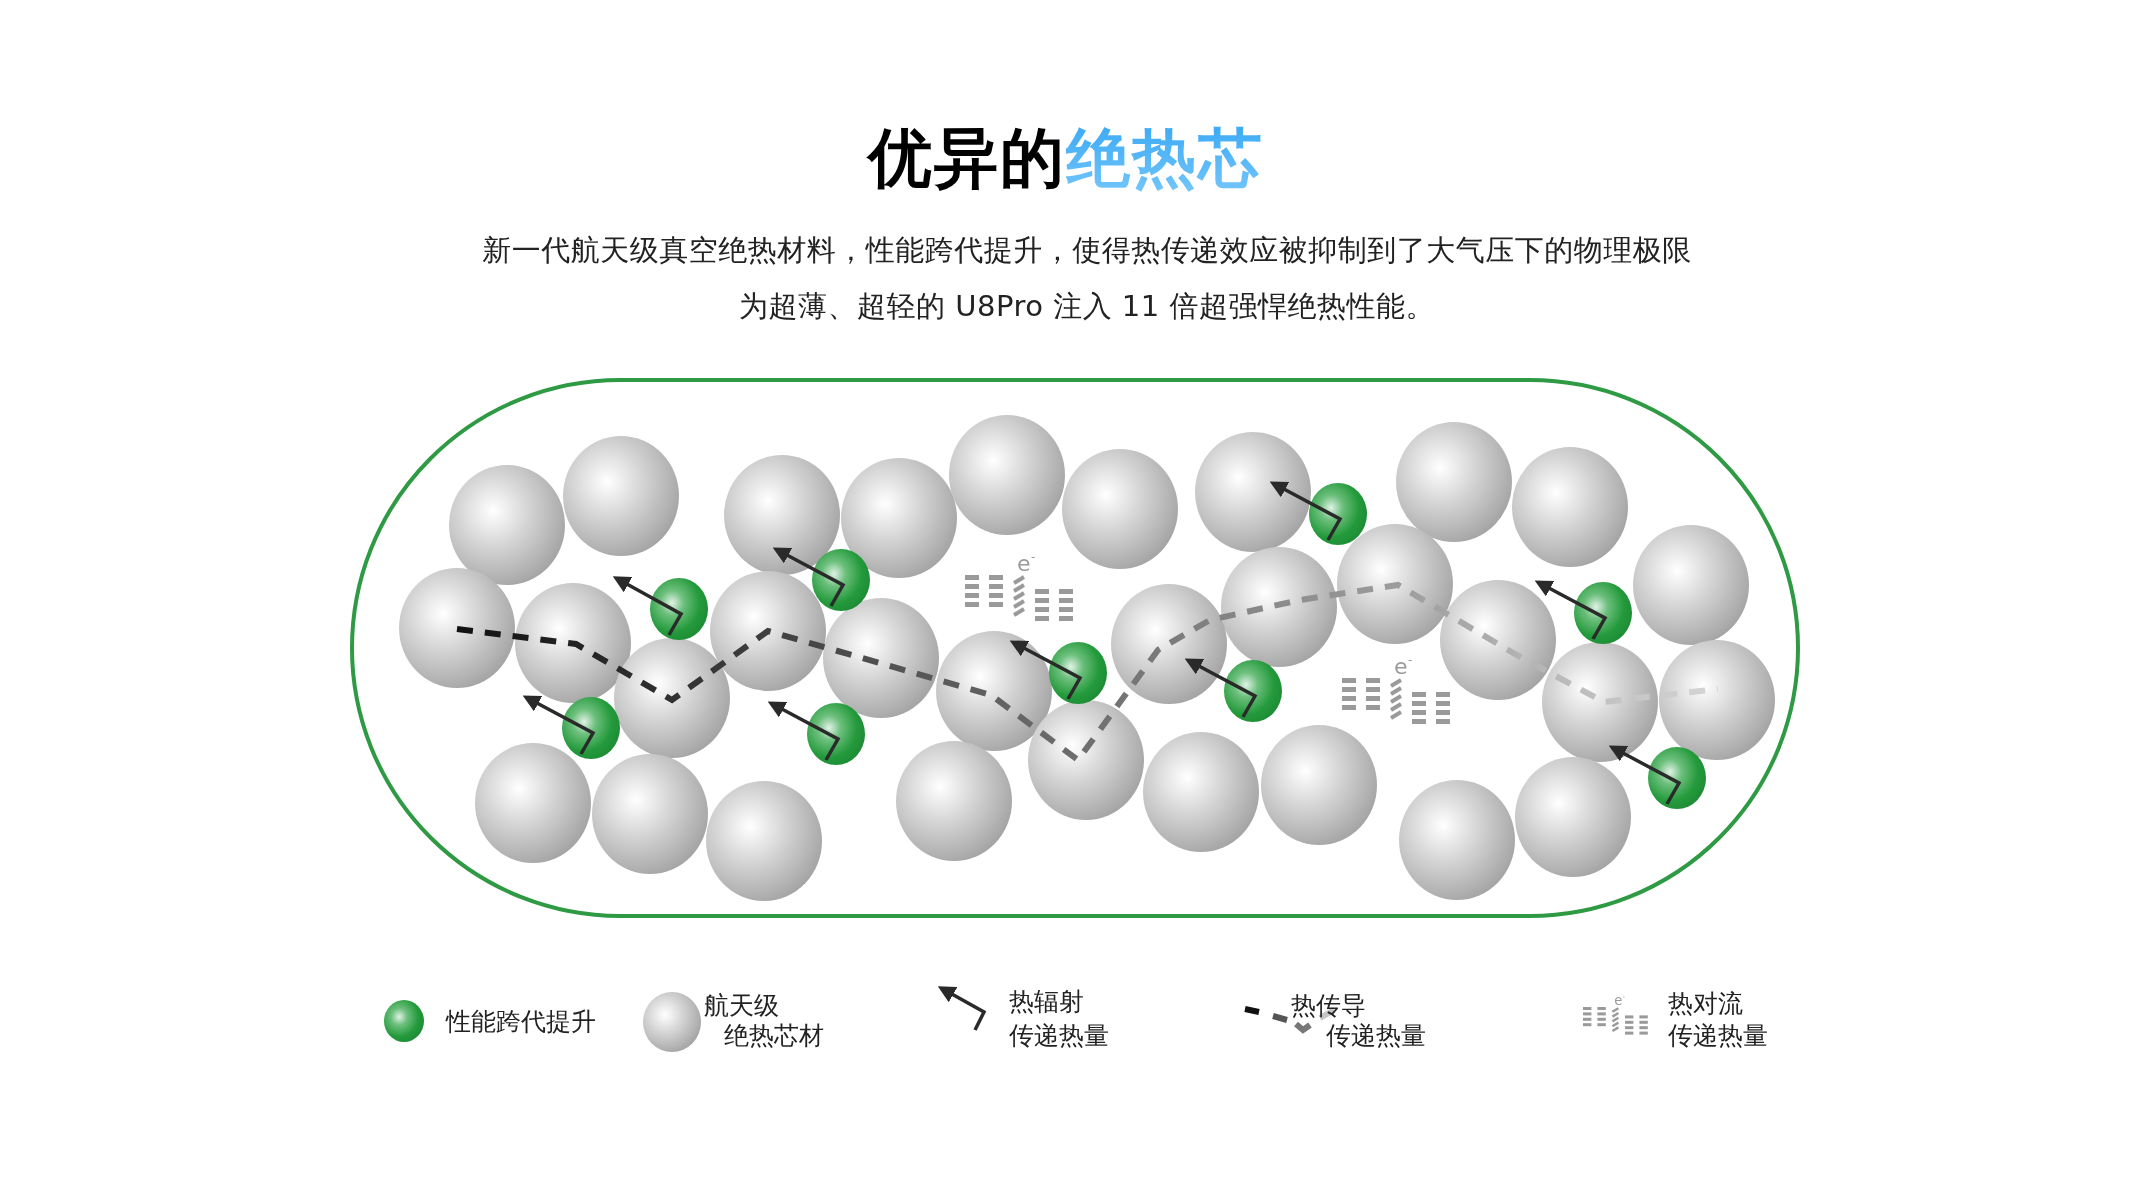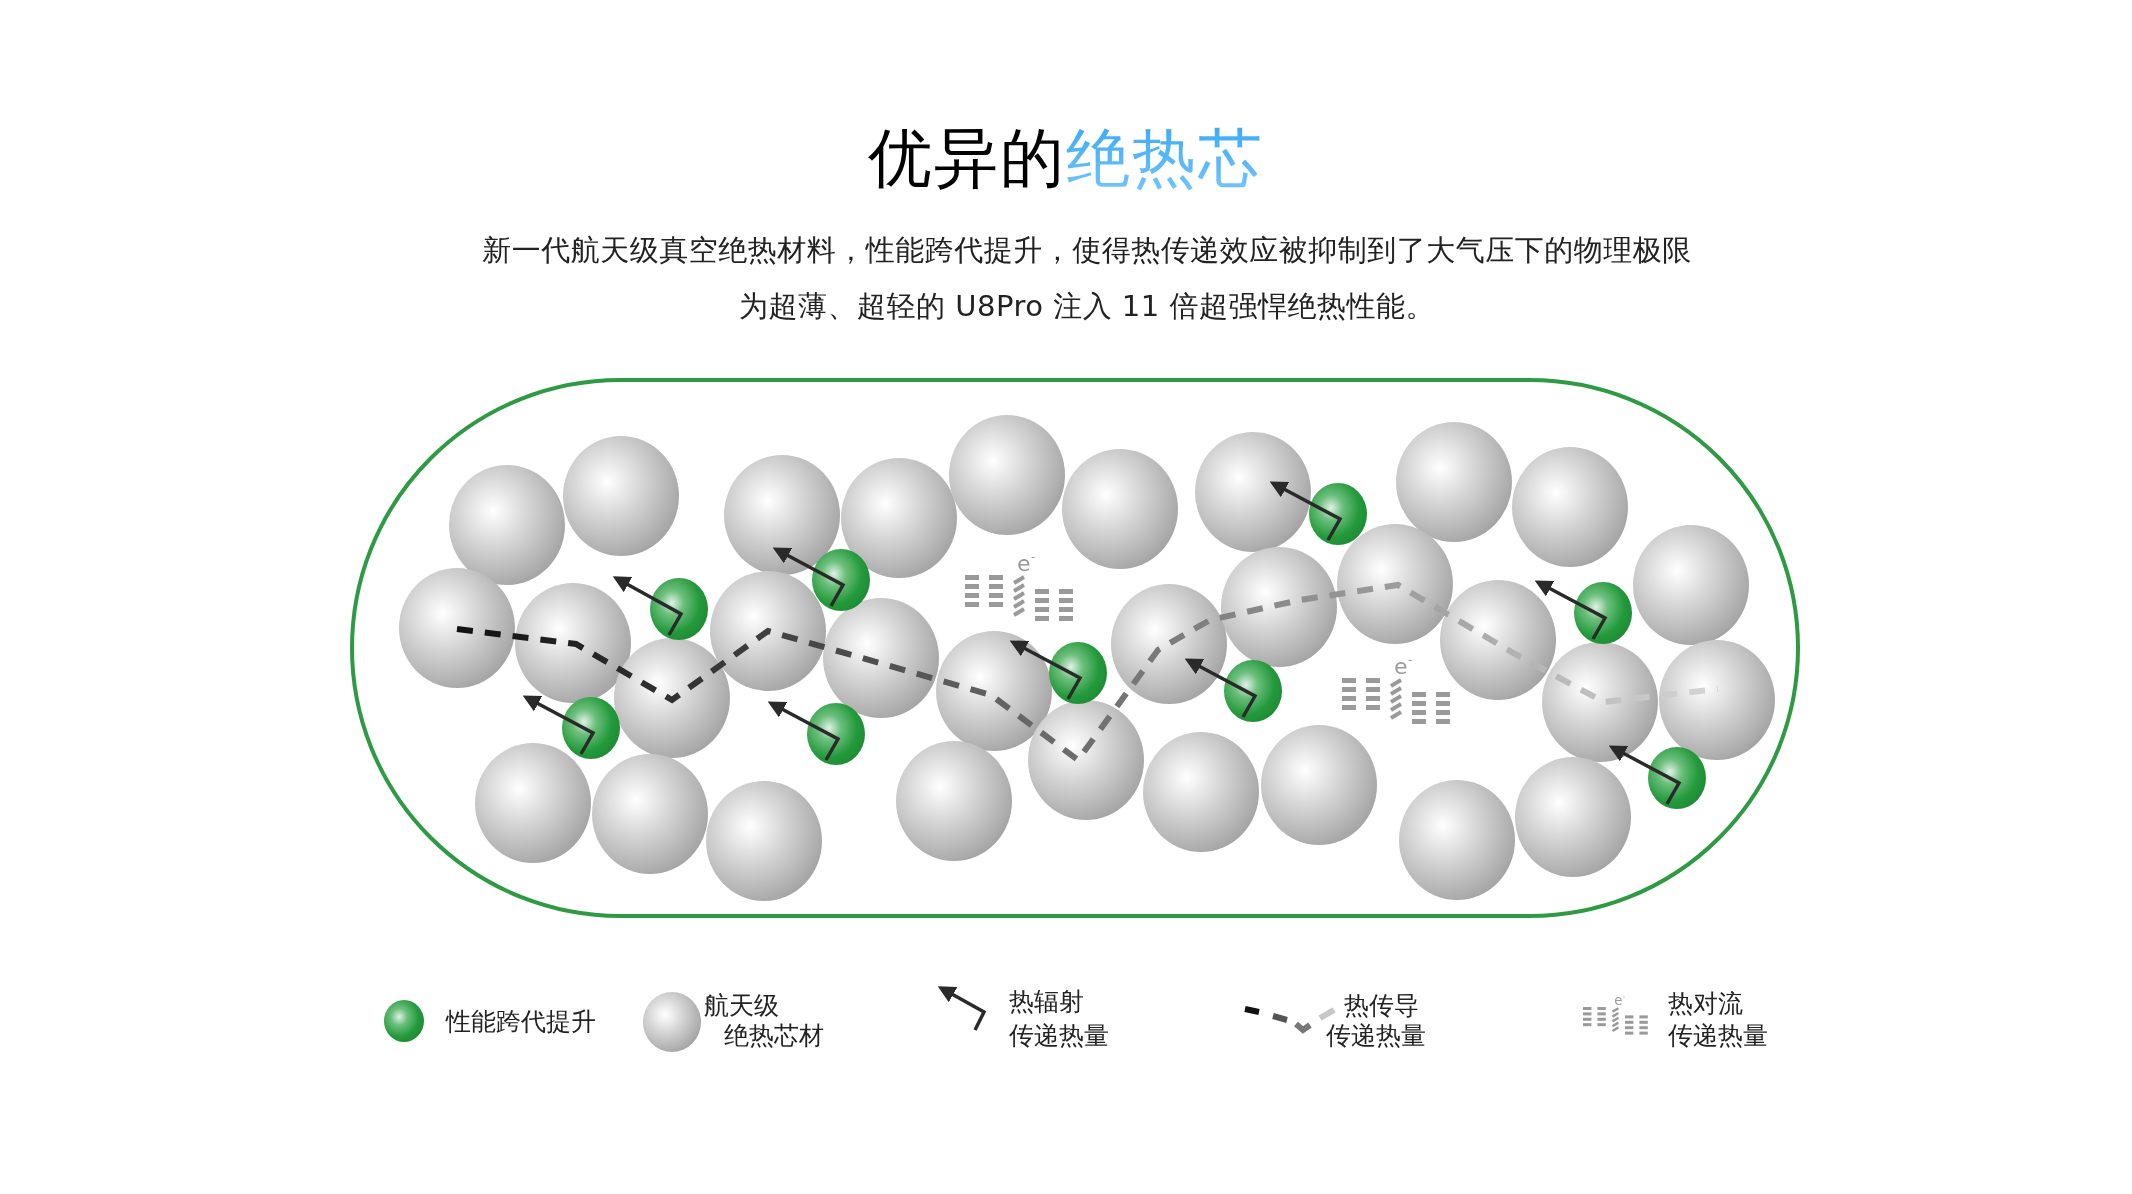--- a/index.html
+++ b/index.html
@@ -1,19 +1,19 @@
 <!DOCTYPE html>
 <html><head>
 <meta charset="utf-8">
 <style>
   html, body { margin: 0; padding: 0; background: #ffffff; }
   body { width: 2132px; height: 1194px; position: relative; overflow: hidden;
          font-family: "DejaVu Sans", "Liberation Sans", sans-serif; color: #1a1a1a; }
   .title { position: absolute; left: 0; width: 2132px; top: 118px; text-align: center;
-           font-size: 64px; font-weight: normal; letter-spacing: 2px; line-height: 80px; }
+           font-size: 64px; font-weight: bold; letter-spacing: 2px; line-height: 80px; }
   .title .t-black { color: #000000; }
   .title .t-blue { background: linear-gradient(180deg, #3aa9f5 0%, #74c6fb 100%);
                    -webkit-background-clip: text; background-clip: text; color: transparent; }
   .subtitle { position: absolute; left: 0; width: 2132px; text-align: center;
               font-size: 29px; color: #222; line-height: 40px; letter-spacing: 0.5px; margin-left: 21px; }
   .sub1 { top: 230px; }
   .sub2 { top: 286px; }
   .diagram { position: absolute; left: 0; top: 0; width: 2132px; height: 1194px; }
   .legend-item { position: absolute; top: 985px; height: 80px; }
   .legend-label { position: absolute; font-size: 25px; line-height: 30px; color: #222; white-space: nowrap; }
@@ -186,19 +186,19 @@
 </div>
 <div class="legend-item">
   <div class="legend-label" style="left:704px; top:6px;">航天级</div>
   <div class="legend-label" style="left:724px; top:36px;">绝热芯材</div>
 </div>
 <div class="legend-item">
   <div class="legend-label" style="left:1009px; top:2px;">热辐射</div>
   <div class="legend-label" style="left:1009px; top:36px;">传递热量</div>
 </div>
 <div class="legend-item">
-  <div class="legend-label" style="left:1344px; top:6px;text-align:right;">热传导</div>
+  <div class="legend-label" style="left:1291px; top:6px;text-align:right;">热传导</div>
   <div class="legend-label" style="left:1326px; top:36px;">传递热量</div>
 </div>
 <div class="legend-item">
   <div class="legend-label" style="left:1668px; top:4px;">热对流</div>
   <div class="legend-label" style="left:1668px; top:36px;">传递热量</div>
 </div>
 
 </body></html>

